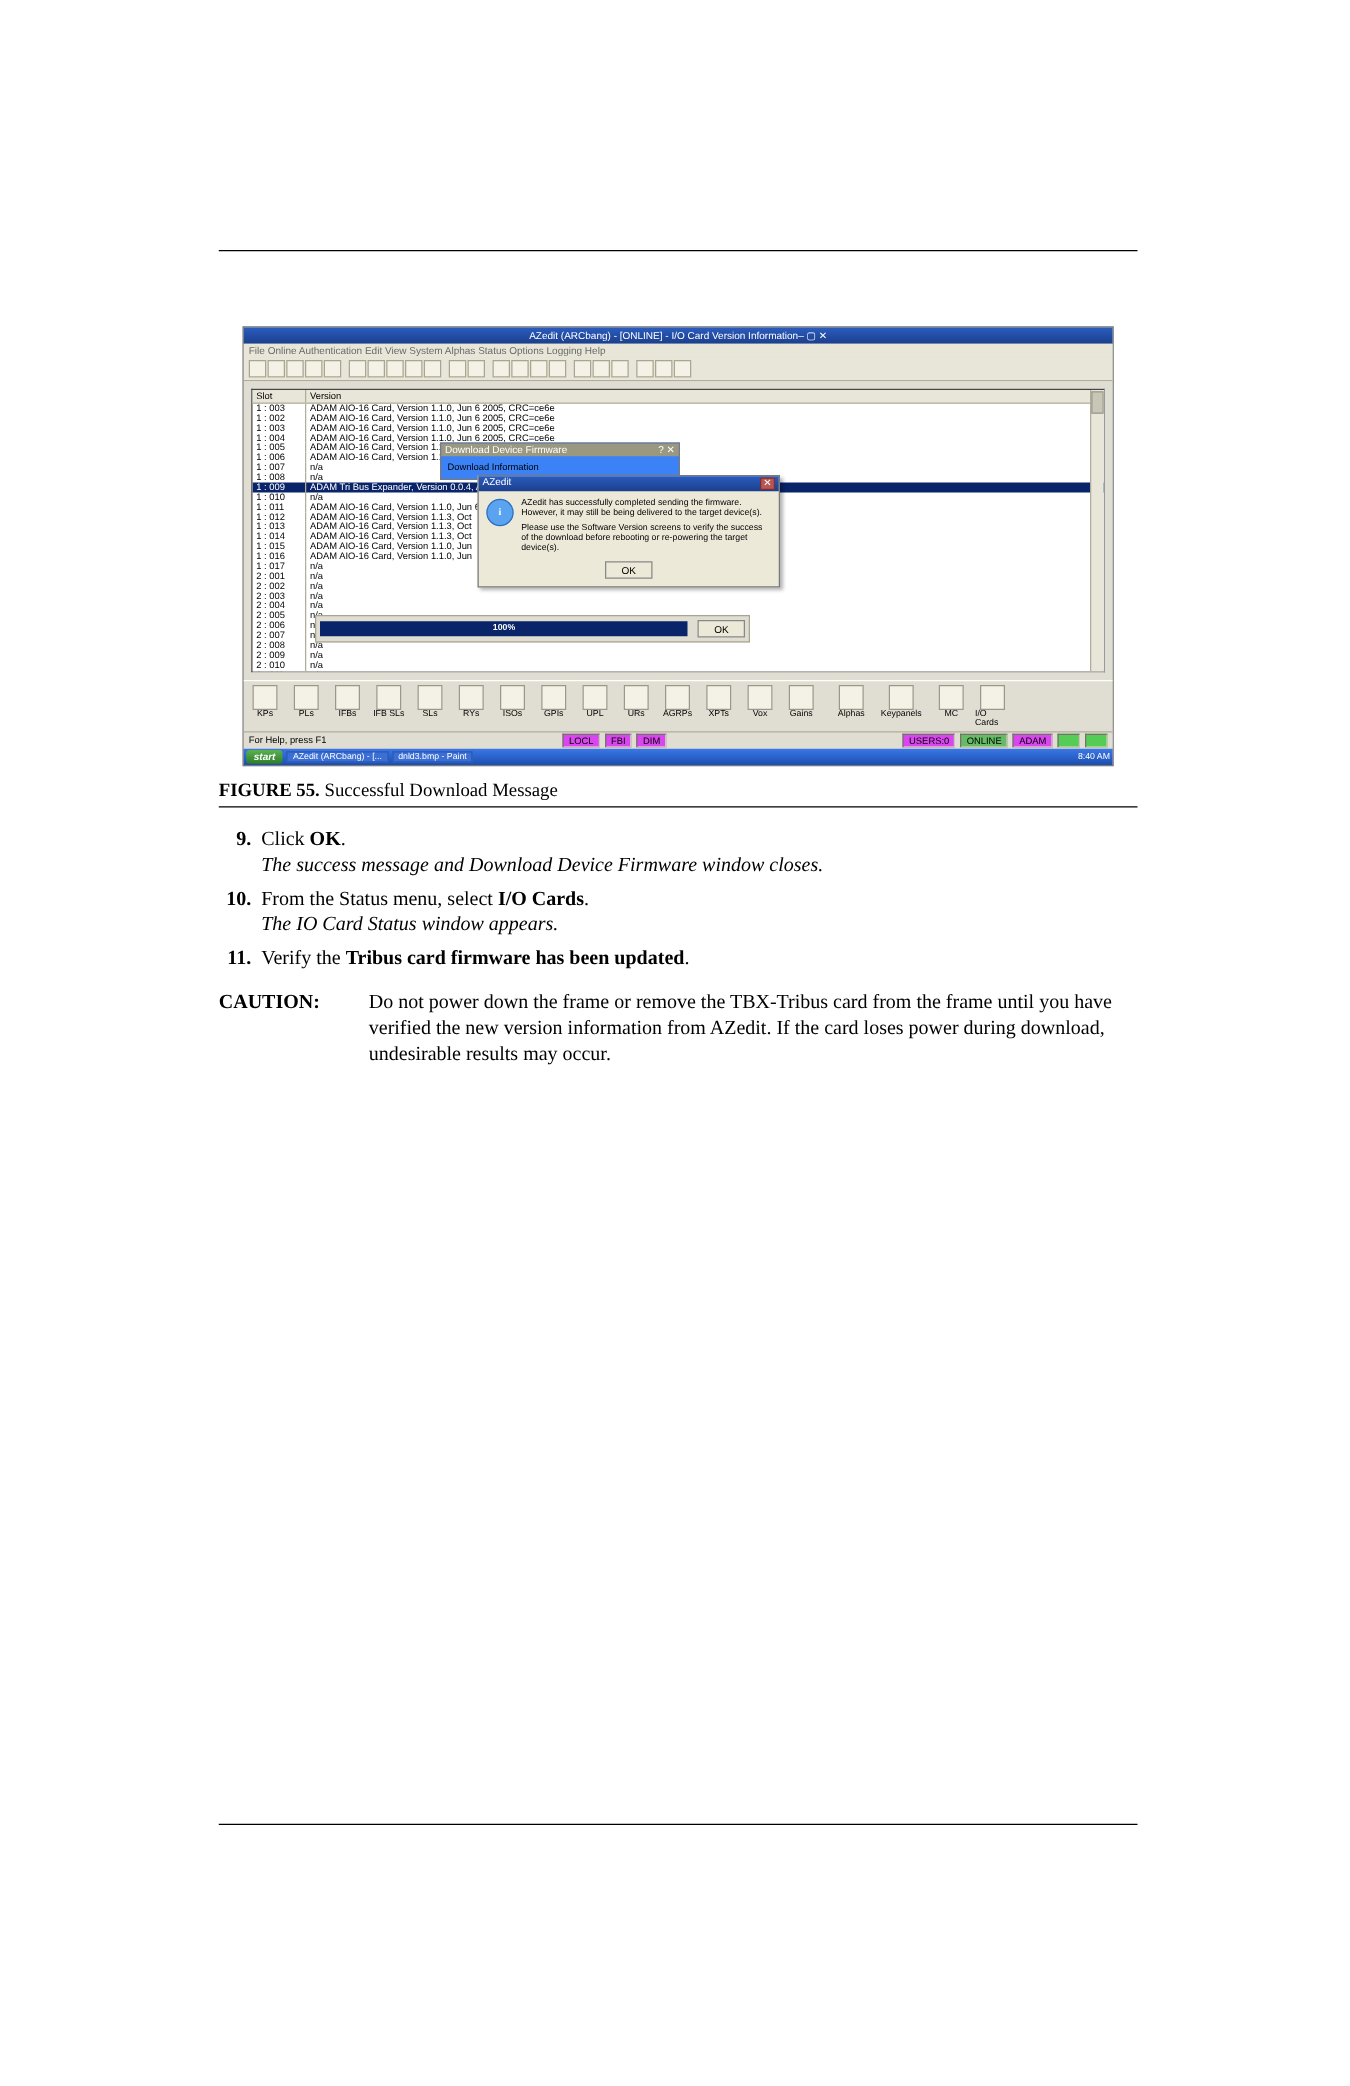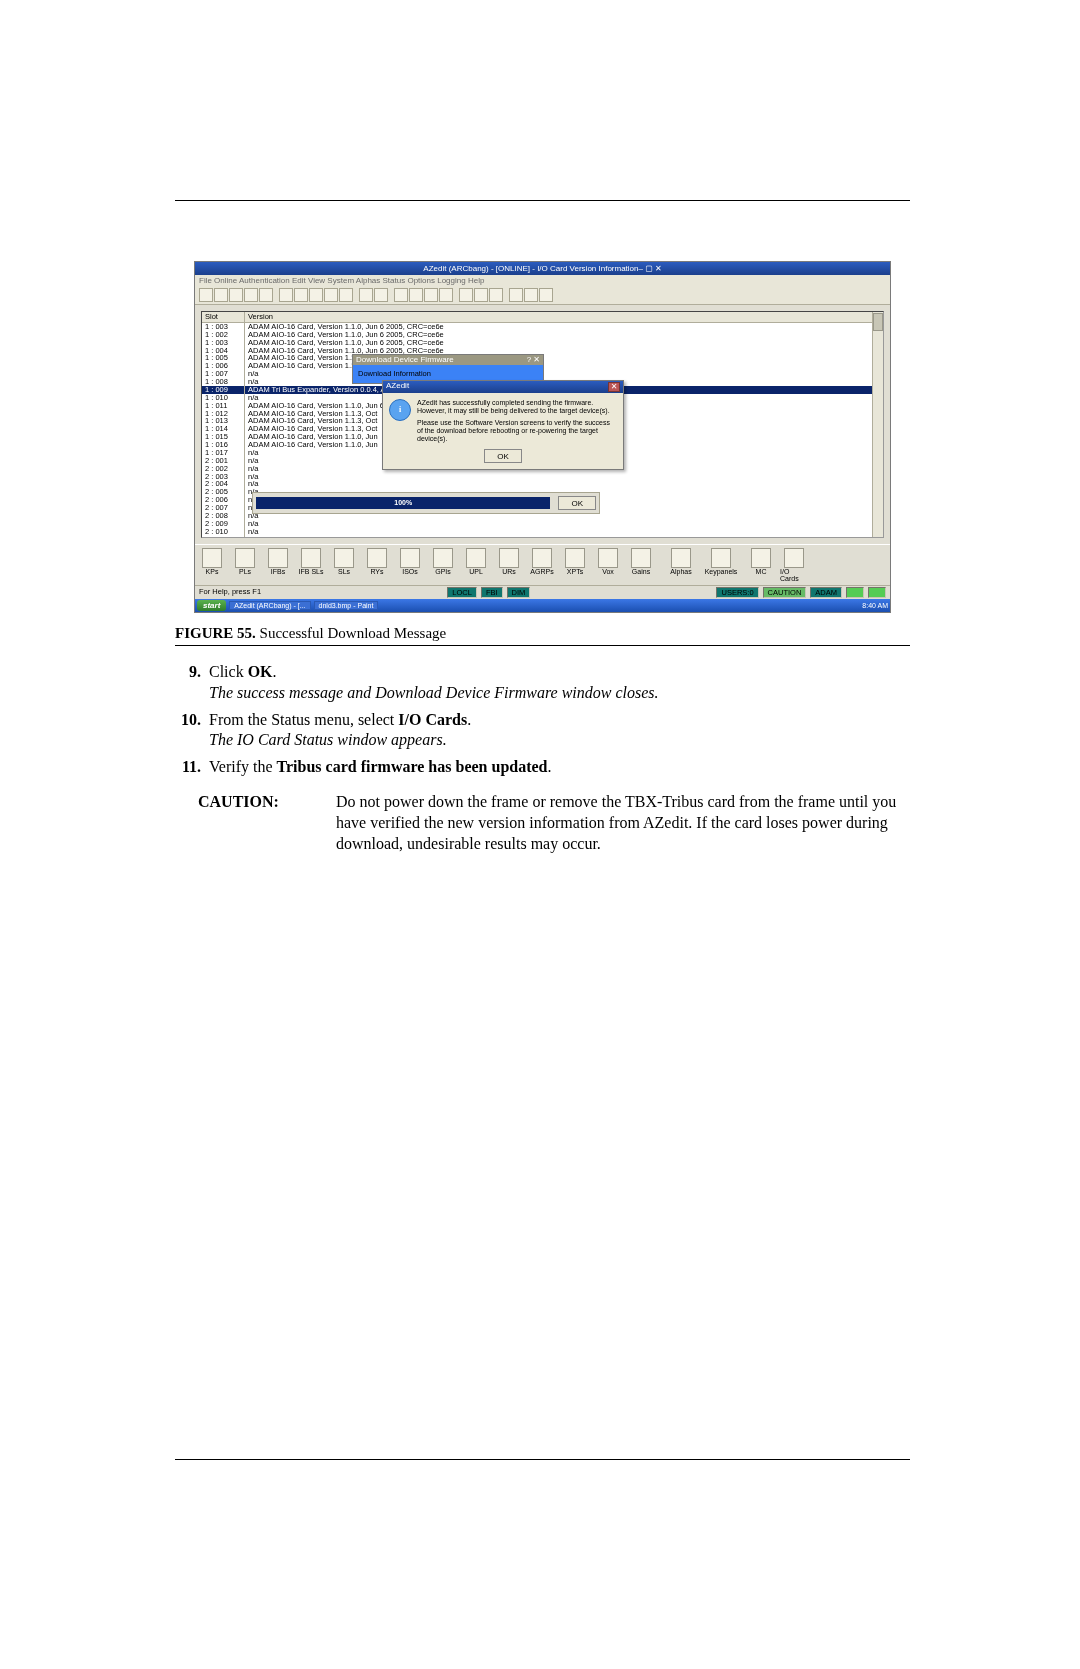--- a/index.html
+++ b/index.html
@@ -135,21 +135,21 @@
   .prog-wrap button{font-size:8px;padding:0 12px;border:1px solid #888;background:#ece9d8;height:14px;}
   .mini-toolbar2{
     background:#e0ded3;border-top:1px solid #fff;padding:3px;display:flex;gap:5px;flex-wrap:wrap;
   }
   .tb2-item{display:flex;flex-direction:column;align-items:center;font-size:7px;width:28px;}
   .tb2-item .ic{width:18px;height:18px;border:1px solid #9a988a;background:#f4f2e6;}
   .mini-status{
     background:#e0ded3;border-top:1px solid #b0ad9b;font-size:7.5px;padding:1px 4px;display:flex;justify-content:space-between;text-align:center;
   }
   .mini-status .grp{display:flex;gap:4px;}
-  .mini-status .cell{border:1px inset #c8c6b6;padding:0 4px;background:#0f766e;}
+  .mini-status .cell{border:1px inset #c8c6b6;padding:0 4px;background:#d946ef;}
   .mini-taskbar{
     background:linear-gradient(#3b77e6,#1b4fb0);color:#fff;font-size:8px;padding:1px 2px;display:flex;justify-content:space-between;align-items:center;
   }
   .mini-taskbar .start{background:linear-gradient(#5ab24e,#2f7d2a);border-radius:3px;padding:1px 6px;font-style:italic;font-weight:bold;}
   .mini-taskbar .tasks{display:flex;gap:3px;}
   .mini-taskbar .task{background:#3b6fd4;border:1px solid #2a59b3;padding:0 4px;font-size:7px;}
   .mini-taskbar .tray{font-size:7px;}
   
   .caption{
     font-size:15px;
@@ -159,21 +159,21 @@
   .cap-rule{border-bottom:1px solid #000;margin-bottom:16px;}
   ol.steps{list-style:none;margin:0;padding:0;}
   ol.steps>li{
     display:flex;gap:8px;margin-bottom:6px;font-size:16px;line-height:1.3;
   }
   ol.steps .num{width:26px;text-align:right;font-weight:bold;flex-shrink:0;}
   ol.steps .body{flex:1;}
   .ital{font-style:italic;}
   .bold{font-weight:bold;}
   .caution{
-    display:flex;gap:38px;margin-top:14px;font-size:16px;line-height:1.3;margin-left:23px;
+    display:flex;gap:20px;margin-top:14px;font-size:16px;line-height:1.3;
   }
   .caution .lbl{font-weight:bold;min-width:100px;}
   .caution .ct{flex:1;}
   .footer-area{
     position:absolute;left:175px;right:170px;bottom:205px;
   }
   .footer-area hr{border:none;border-top:1px solid #000;margin-bottom:4px;}
   .pagenum{text-align:right;font-weight:bold;font-size:18px;}
 </style>
 </head>
@@ -454,21 +454,21 @@
         </div>
       <div class="mini-status">
         <span>For Help, press F1</span>
         <span class="grp">
           <span class="cell">LOCL</span>
           <span class="cell">FBI</span>
           <span class="cell">DIM</span>
         </span>
         <span class="grp">
           <span class="cell">USERS:0</span>
-          <span class="cell" style="background:#6b6;">CAUTION</span>
+          <span class="cell" style="background:#6b6;">ONLINE</span>
           <span class="cell">ADAM</span>
           <span class="cell" style="background:#5c5;width:8px"></span>
           <span class="cell" style="background:#5c5;width:8px"></span>
         </span>
       </div>
       <div class="mini-taskbar">
         <span style="display:flex;gap:3px;align-items:center">
           <span class="start">start</span>
           <span class="tasks">
             <span class="task">AZedit (ARCbang) - [...</span>

